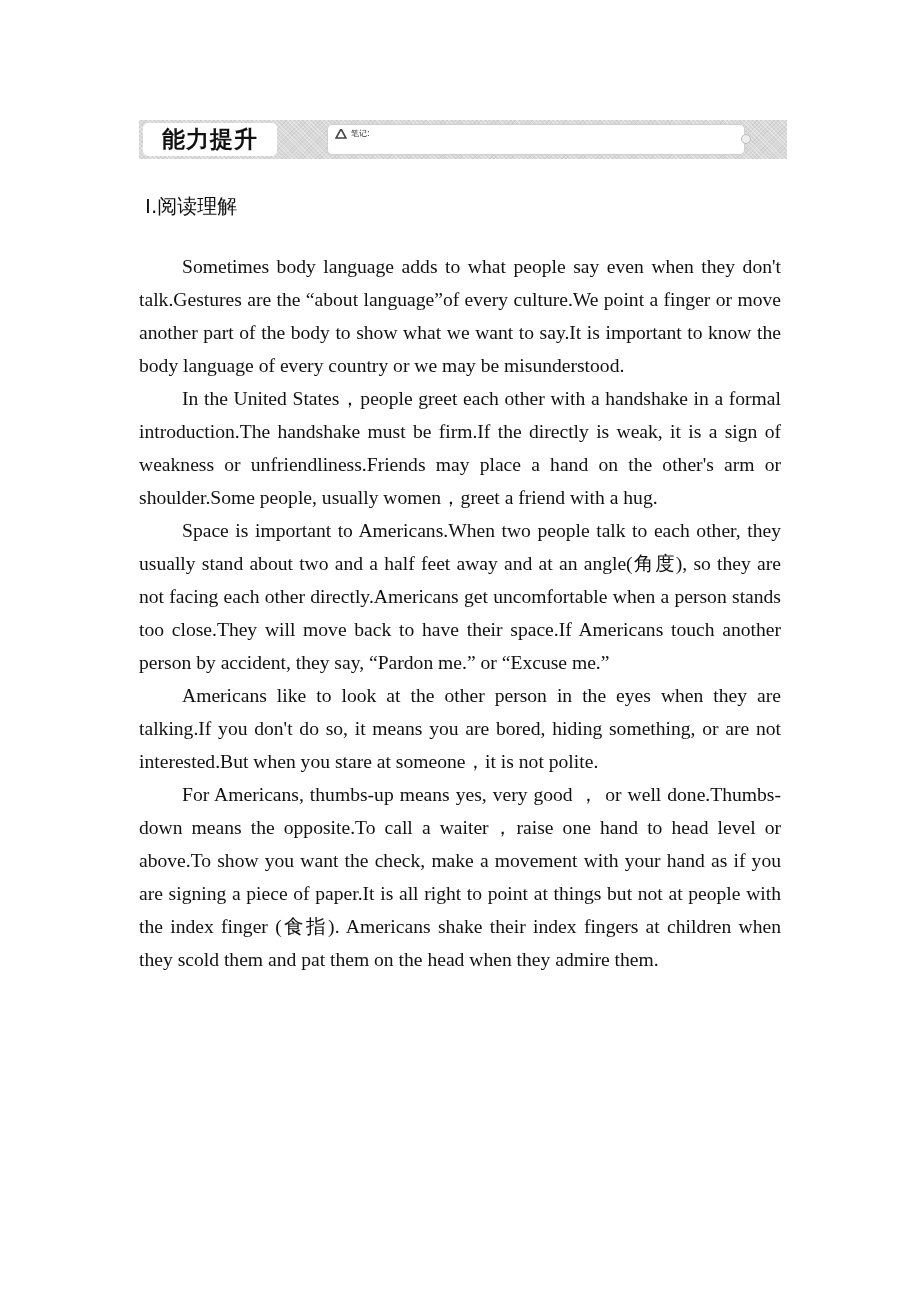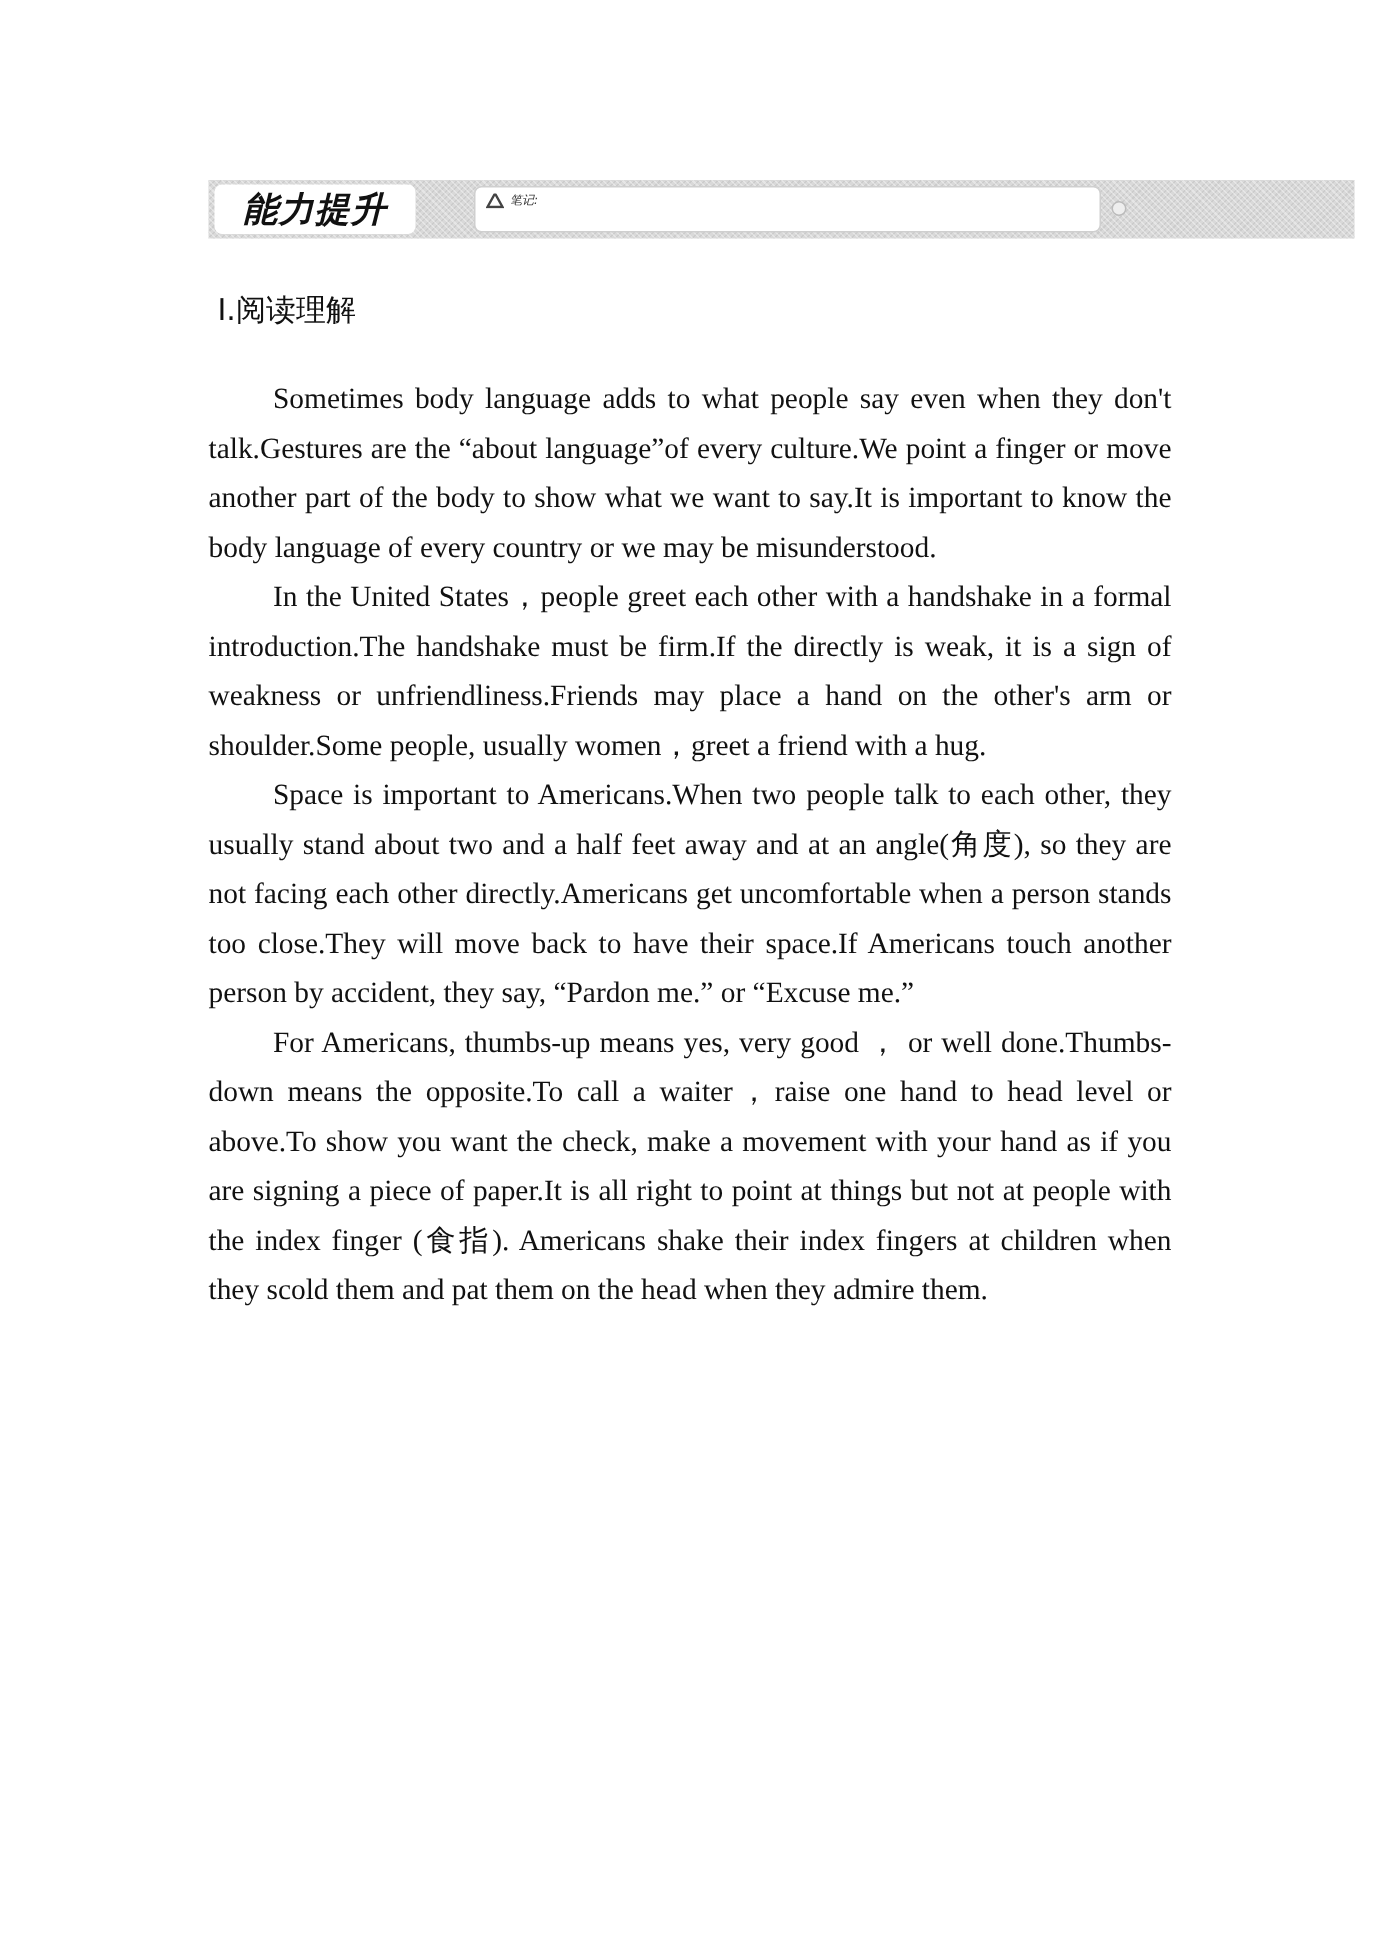--- a/index.html
+++ b/index.html
@@ -1,25 +1,24 @@
 <!DOCTYPE html>
 <html><head>
 <meta charset="utf-8">
 <style>
   html, body { margin:0; padding:0; background:#ffffff; }
   body { width:920px; height:1302px; position:relative; overflow:hidden; font-family:"Liberation Serif", serif; color:#111; }
-  .banner { position:absolute; left:139px; top:120px; width:764px; height:39px;
+  .banner { position:absolute; left:139px; top:120px; width:648px; height:39px;
     background-color:#d9d9d9;
     background-image: repeating-linear-gradient(45deg, rgba(255,255,255,0.35) 0 1px, transparent 1px 3px),
                       repeating-linear-gradient(-45deg, rgba(0,0,0,0.06) 0 1px, transparent 1px 3px);
-    font-style: italic;
   }
   .banner-title { position:absolute; left:4px; top:3px; width:134px; height:33px; background:#fff; border-radius:5px;
     display:flex; align-items:center; justify-content:center; font-family:"DejaVu Sans", sans-serif; font-weight:bold; font-size:23px; letter-spacing:1px; color:#111; }
-  .note-box { position:absolute; left:177px; top:4px; width:418px; height:31px; background:#fff; border-radius:5px; border:1px solid #cfcfcf; box-sizing:border-box; }
+  .note-box { position:absolute; left:188px; top:4px; width:418px; height:31px; background:#fff; border-radius:5px; border:1px solid #cfcfcf; box-sizing:border-box; }
   .note-icon { position:absolute; left:7px; top:4px; width:12px; height:10px; }
   .note-label { position:absolute; left:23px; top:3px; font-family:"DejaVu Sans", sans-serif; font-size:8px; color:#333; }
   .circle-icon { position:absolute; left:602px; top:14px; width:10px; height:10px; border-radius:50%; background:#eee; border:1px solid #bbb; box-sizing:border-box; }
   .section-heading { position:absolute; left:145px; top:193px; font-family:"DejaVu Sans", sans-serif; font-size:20px; color:#111; }
   .passage { position:absolute; left:139px; top:250px; width:642px; font-size:19.6px; line-height:33px; text-align:justify; }
   .passage p { margin:0; text-indent:43px; }
 </style>
 </head>
 <body>
 
@@ -33,14 +32,15 @@
   </div>
   <div class="circle-icon"></div>
 </div>
 
 <div class="section-heading">Ⅰ.阅读理解</div>
 
 <div class="passage">
   <p>Sometimes body language adds to what people say  even when they don't talk.Gestures are the “about language”of every culture.We point a finger or move another part of the body to show what we want to say.It is important to know the body language of every country or we may be misunderstood.</p>
   <p>In the United States，people greet each other with a handshake in a formal introduction.The handshake must be firm.If the directly is weak, it is a sign of weakness or unfriendliness.Friends may place a hand on the other's arm or shoulder.Some people, usually women，greet a friend with a hug.</p>
   <p>Space is important to Americans.When two people talk to each other, they usually stand about two and a half feet away and at an angle(角度), so they are not facing each other directly.Americans get uncomfortable when a person stands too close.They will move back to have their space.If Americans touch another person by accident, they say, “Pardon me.” or “Excuse me.”</p>
+  <p>Americans like to look at the other person in the eyes when they are talking.If you don't do so, it means you are bored, hiding something, or are not interested.But when you stare at someone，it is not polite.</p>
   <p>For Americans, thumbs-up means yes, very good ， or well done.Thumbs-down means the opposite.To call a waiter，raise one hand to head level or above.To show you want the check, make a movement with your hand as if you are signing a piece of paper.It is all right to point at things but not at people with the index finger (食指). Americans shake their index fingers at children when they scold them and pat them on the head when they admire them.</p>
 </div>
 
 </body></html>

